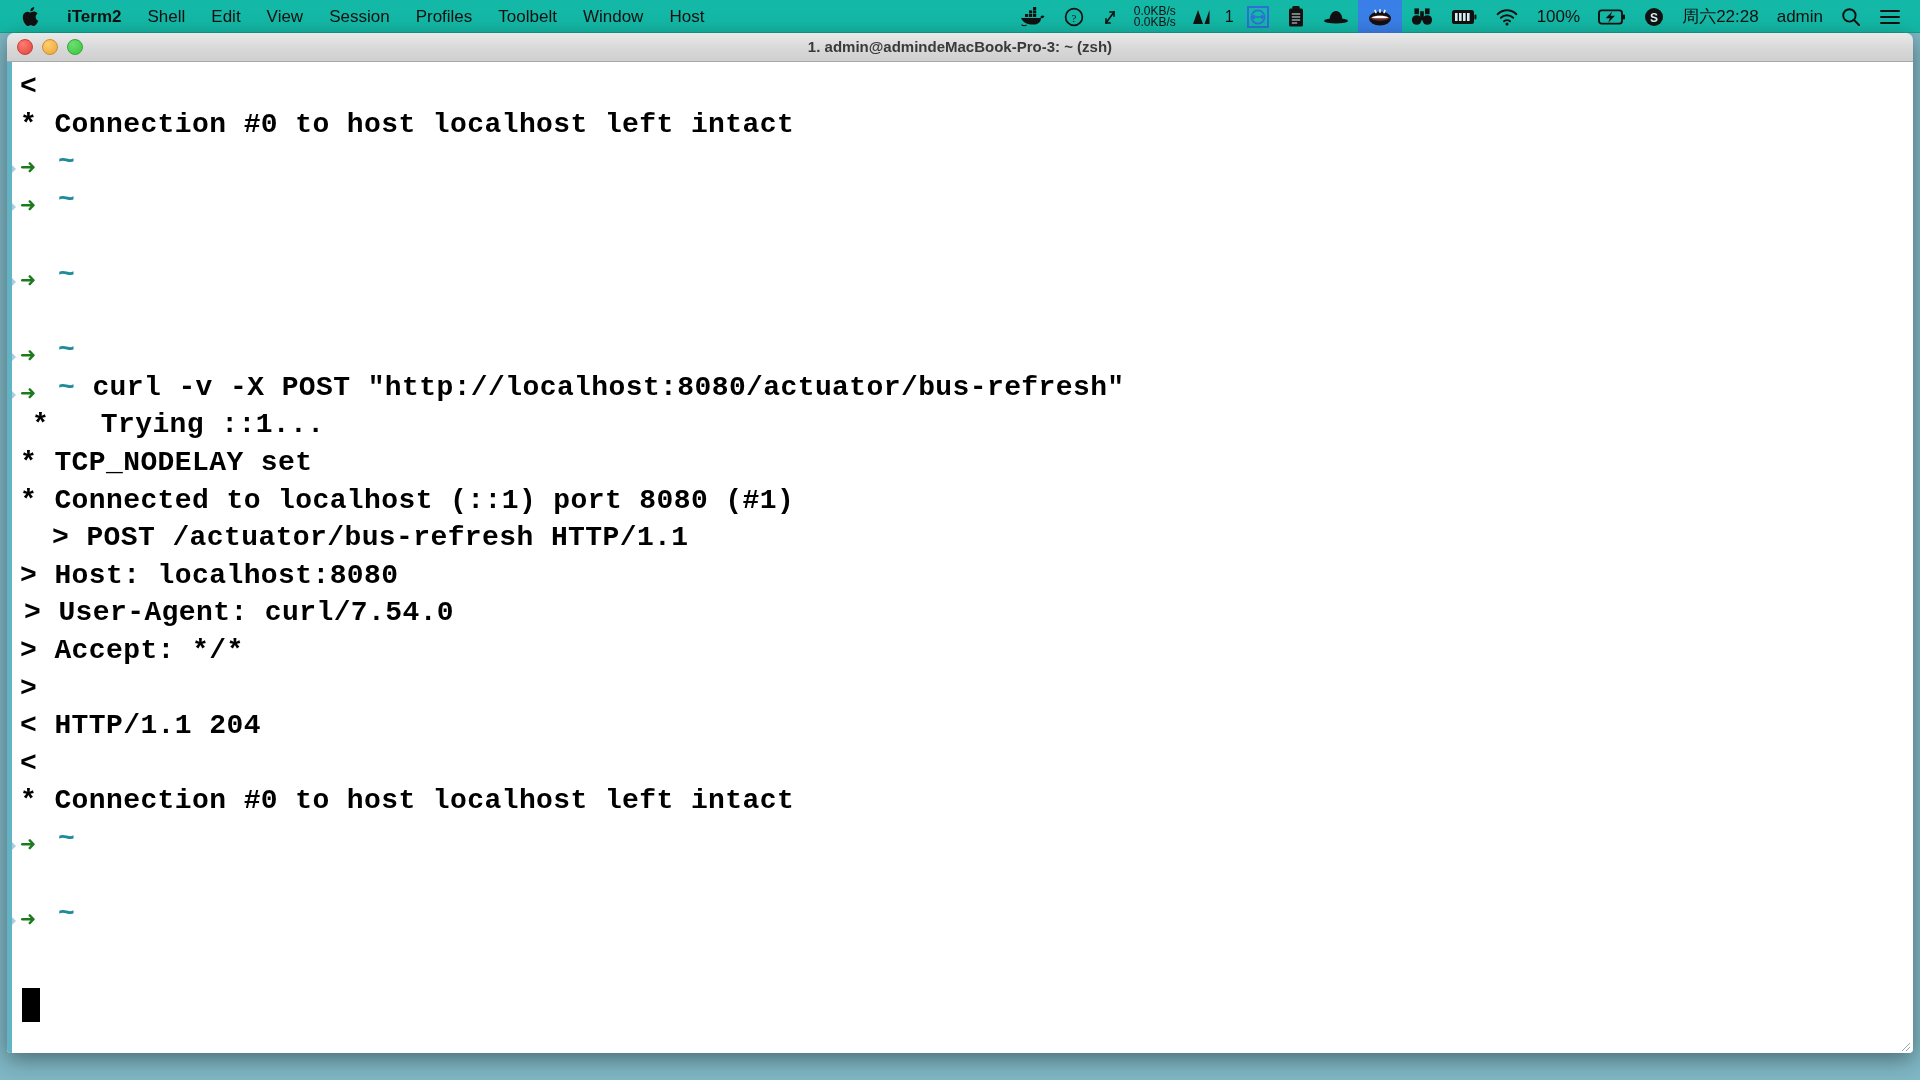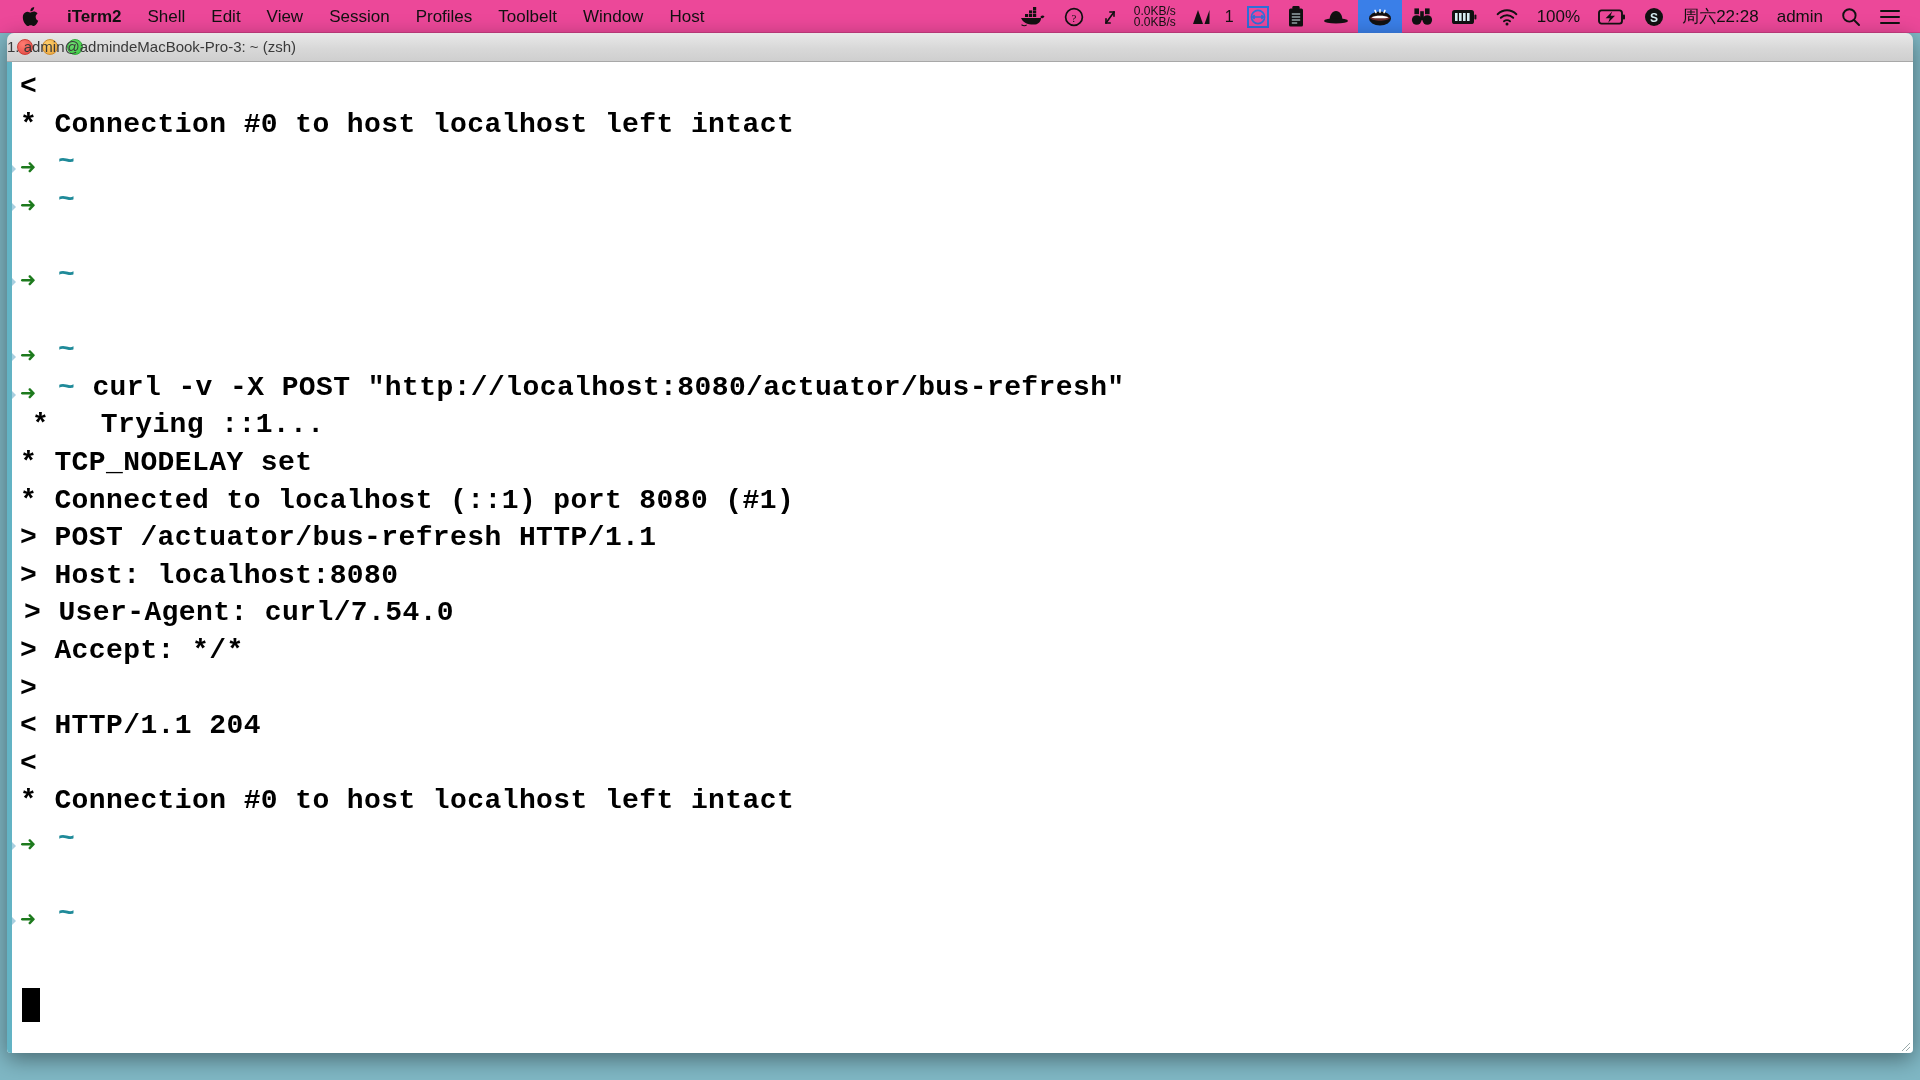--- a/index.html
+++ b/index.html
@@ -1,21 +1,21 @@
 <!DOCTYPE html>
 <html><head>
 <meta charset="utf-8">
 <style>
   html,body{margin:0;padding:0;background:#000;}
   body{width:1920px;height:1080px;overflow:hidden;font-family:"Liberation Sans",sans-serif;}
   #screen{position:relative;width:1920px;height:1080px;background:#7fb7c4;overflow:hidden;}
 
   
   #menubar{position:absolute;left:0;top:0;width:1920px;height:33px;
-    background:#ec4899;display:flex;align-items:flex-end;
+    background:#14b8a6;display:flex;align-items:flex-end;
     box-shadow:inset 0 -1px 0 rgba(0,0,0,.12);}
   .mb-left{display:flex;align-items:center;height:33px;padding-left:22px;}
   .mb-right{display:flex;align-items:center;height:33px;margin-left:auto;padding-right:10px;}
   .mb-item{font-size:17px;color:#111;padding:0 13px;line-height:33px;white-space:nowrap;cursor:default;}
   .mb-item.bold{font-weight:bold;}
   .apple{padding:0 14px 0 0;display:flex;align-items:center;}
   .mb-icon{display:flex;align-items:center;justify-content:center;height:33px;
     padding:0 9px;color:#1b1b1b;}
   .mb-icon.sel{background:#3a7fe8;color:#fff;}
   .net-speed{font-size:12px;line-height:11px;text-align:right;color:#111;padding:0 7px;
@@ -28,22 +28,22 @@
     border-radius:7px 7px 4px 4px;overflow:hidden;
     box-shadow:0 6px 22px rgba(0,0,0,.42);}
   #titlebar{position:relative;height:28px;
     background:linear-gradient(to bottom,#e9e9e9 0%,#d8d8d8 55%,#cfcfcf 100%);
     border-bottom:1px solid #a8a8a8;display:flex;align-items:center;}
   .lights{display:flex;align-items:center;gap:9px;padding-left:10px;}
   .light{width:14px;height:14px;border-radius:50%;}
   .l-close{background:radial-gradient(circle at 35% 30%,#ff7b71,#e0443e);border:1px solid #c93c35;}
   .l-min{background:radial-gradient(circle at 35% 30%,#ffd06b,#e9a13b);border:1px solid #cd8d2f;}
   .l-max{background:radial-gradient(circle at 35% 30%,#6fdd72,#36c83c);border:1px solid #2fa838;}
-  #wtitle{position:absolute;left:0;right:0;font-size:15px;color:#3a3a3a;
-    line-height:28px;pointer-events:none;}
+  #wtitle{position:absolute;left:0;right:0;text-align:center;font-size:15px;color:#3a3a3a;
+    line-height:28px;pointer-events:none;font-weight:bold;}
 
   
   #term{position:relative;height:992px;background:#ffffff;overflow:hidden;
     border-left:5px solid #63b3c4;}
   #termtext{padding:6px 0 0 0;}
   .row{height:37.6px;line-height:37.6px;white-space:pre;
     font-family:"Liberation Mono","DejaVu Sans Mono",monospace;
     font-size:28px;font-weight:bold;color:#000;letter-spacing:0.4px;}
   .row .mark{display:inline-block;width:46px;position:relative;}
   .mark .chev{position:absolute;left:-5px;top:50%;transform:translateY(-50%);
@@ -243,21 +243,21 @@
           <div class="row"><span class="mark"><span class="chev"></span><span class="arr">➜</span></span><span class="tilde">~</span></div>
           <div class="row"><span class="mark"><span class="chev"></span><span class="arr">➜</span></span><span class="tilde">~</span></div>
           <div class="row">&nbsp;</div>
           <div class="row"><span class="mark"><span class="chev"></span><span class="arr">➜</span></span><span class="tilde">~</span></div>
           <div class="row">&nbsp;</div>
           <div class="row"><span class="mark"><span class="chev"></span><span class="arr">➜</span></span><span class="tilde">~</span></div>
           <div class="row"><span class="mark"><span class="chev"></span><span class="arr">➜</span></span><span class="tilde">~</span><span class="plain"> curl -v -X POST "http://localhost:8080/actuator/bus-refresh"</span></div>
           <div class="row" style="padding-left: 20px;"><span class="plain">*   Trying ::1...</span></div>
           <div class="row" style="padding-left: 8px;"><span class="plain">* TCP_NODELAY set</span></div>
           <div class="row" style="padding-left: 8px;"><span class="plain">* Connected to localhost (::1) port 8080 (#1)</span></div>
-          <div class="row" style="padding-left: 8px;"><span class="plain">&gt; POST /actuator/bus-refresh HTTP/1.1</span></div>
+          <div class="row" style="padding-left: 8px; margin-left: 32px;"><span class="plain">&gt; POST /actuator/bus-refresh HTTP/1.1</span></div>
           <div class="row" style="padding-left: 8px;"><span class="plain">&gt; Host: localhost:8080</span></div>
           <div class="row" style="padding-left: 12px;"><span class="plain">&gt; User-Agent: curl/7.54.0</span></div>
           <div class="row" style="padding-left: 8px;"><span class="plain">&gt; Accept: */*</span></div>
           <div class="row" style="padding-left: 8px;"><span class="plain">&gt;</span></div>
           <div class="row" style="padding-left: 8px;"><span class="plain">&lt; HTTP/1.1 204</span></div>
           <div class="row" style="padding-left: 8px;"><span class="plain">&lt;</span></div>
           <div class="row" style="padding-left: 8px;"><span class="plain">* Connection #0 to host localhost left intact</span></div>
           <div class="row"><span class="mark"><span class="chev"></span><span class="arr">➜</span></span><span class="tilde">~</span></div>
           <div class="row">&nbsp;</div>
           <div class="row"><span class="mark"><span class="chev"></span><span class="arr">➜</span></span><span class="tilde">~</span></div>

